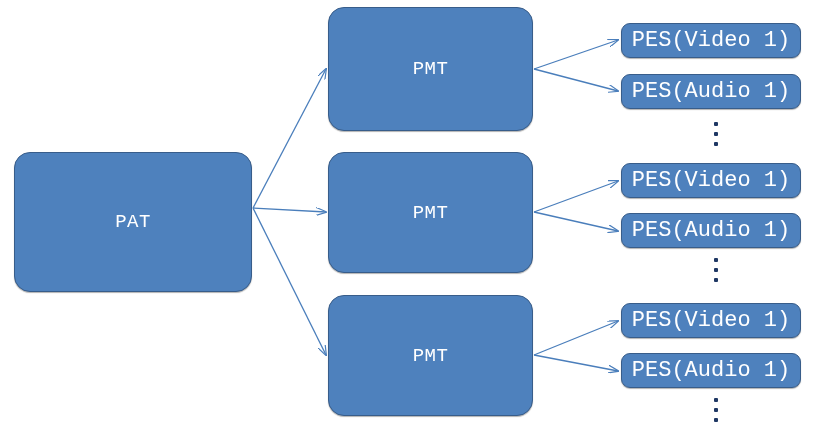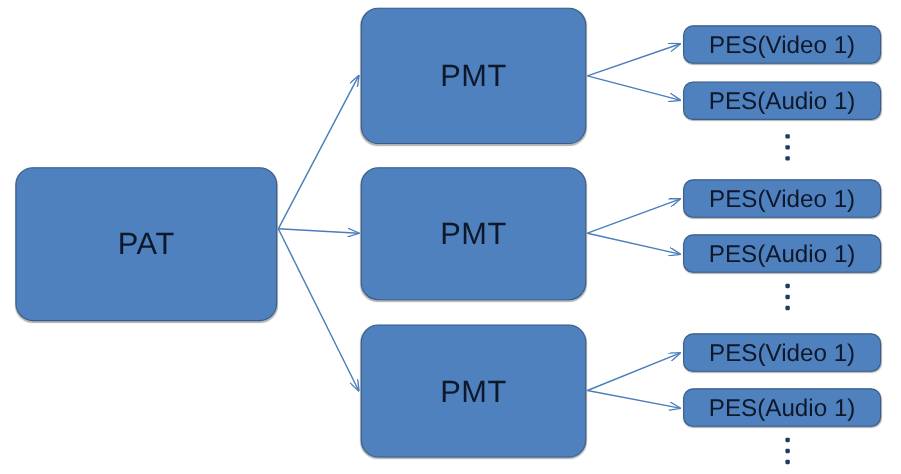--- a/index.html
+++ b/index.html
@@ -24,31 +24,32 @@
     top: 0;
     width: 819px;
     height: 431px;
     pointer-events: none;
   }
   .node {
     position: absolute;
     box-sizing: border-box;
     background: #4E81BD;
     border: 1px solid #385D8A;
-    color: #0f172a;
+    color: #ffffff;
     display: flex;
     align-items: center;
     justify-content: center;
     text-align: center;
     white-space: nowrap;
     box-shadow: 0 1px 1px rgba(0,0,0,0.30);
+    font-family: Liberation Mono, monospace;
   }
   .node-big {
     border-radius: 16px;
-    font-size: 28px;
+    font-size: 19px;
     letter-spacing: 0.5px;
   }
   .node-pes {
     border-radius: 9px;
     font-size: 22px;
     letter-spacing: 0px;
   }
   .ellipsis {
     position: absolute;
     display: flex;

